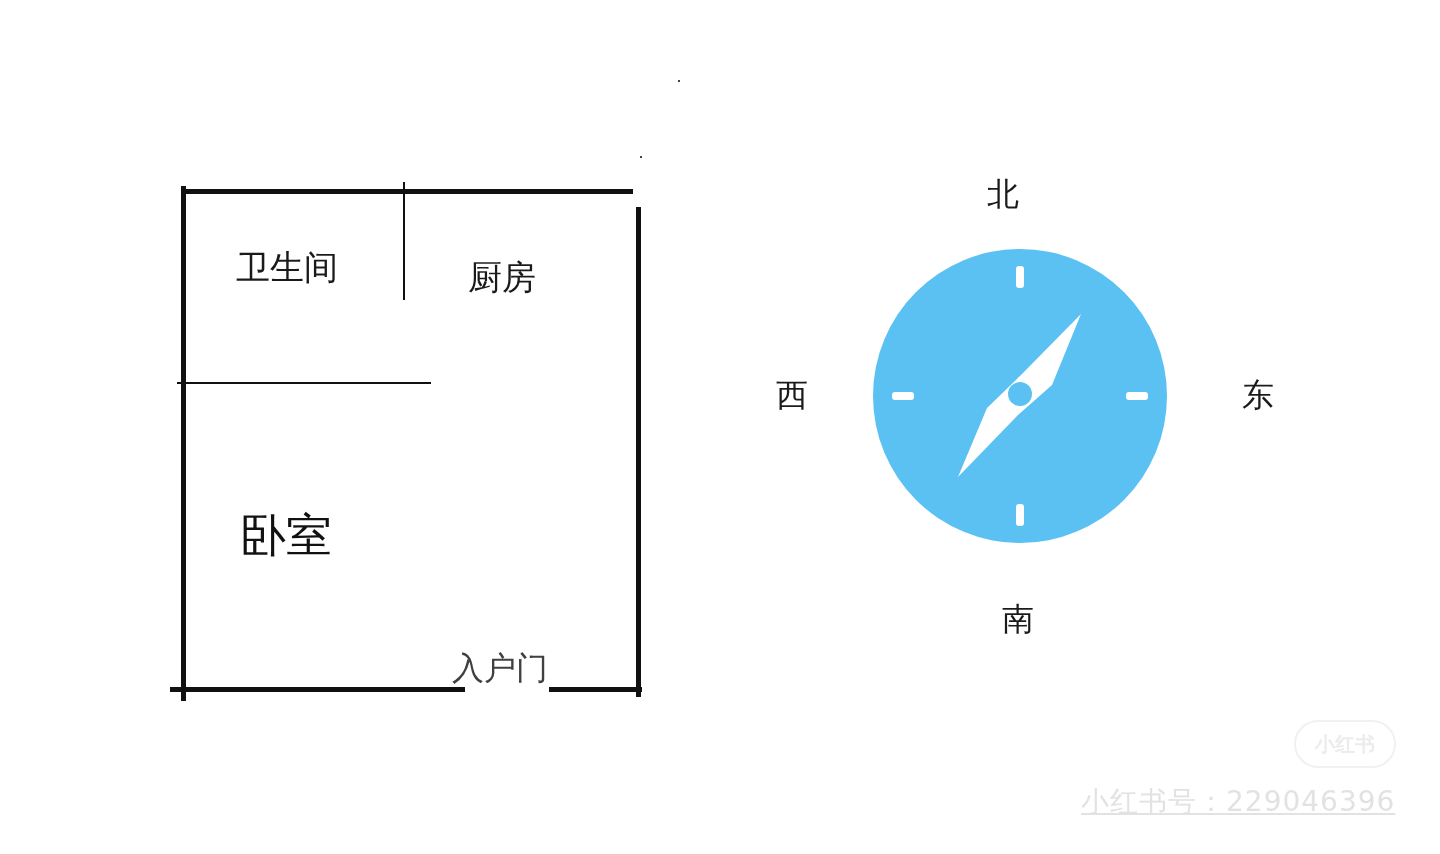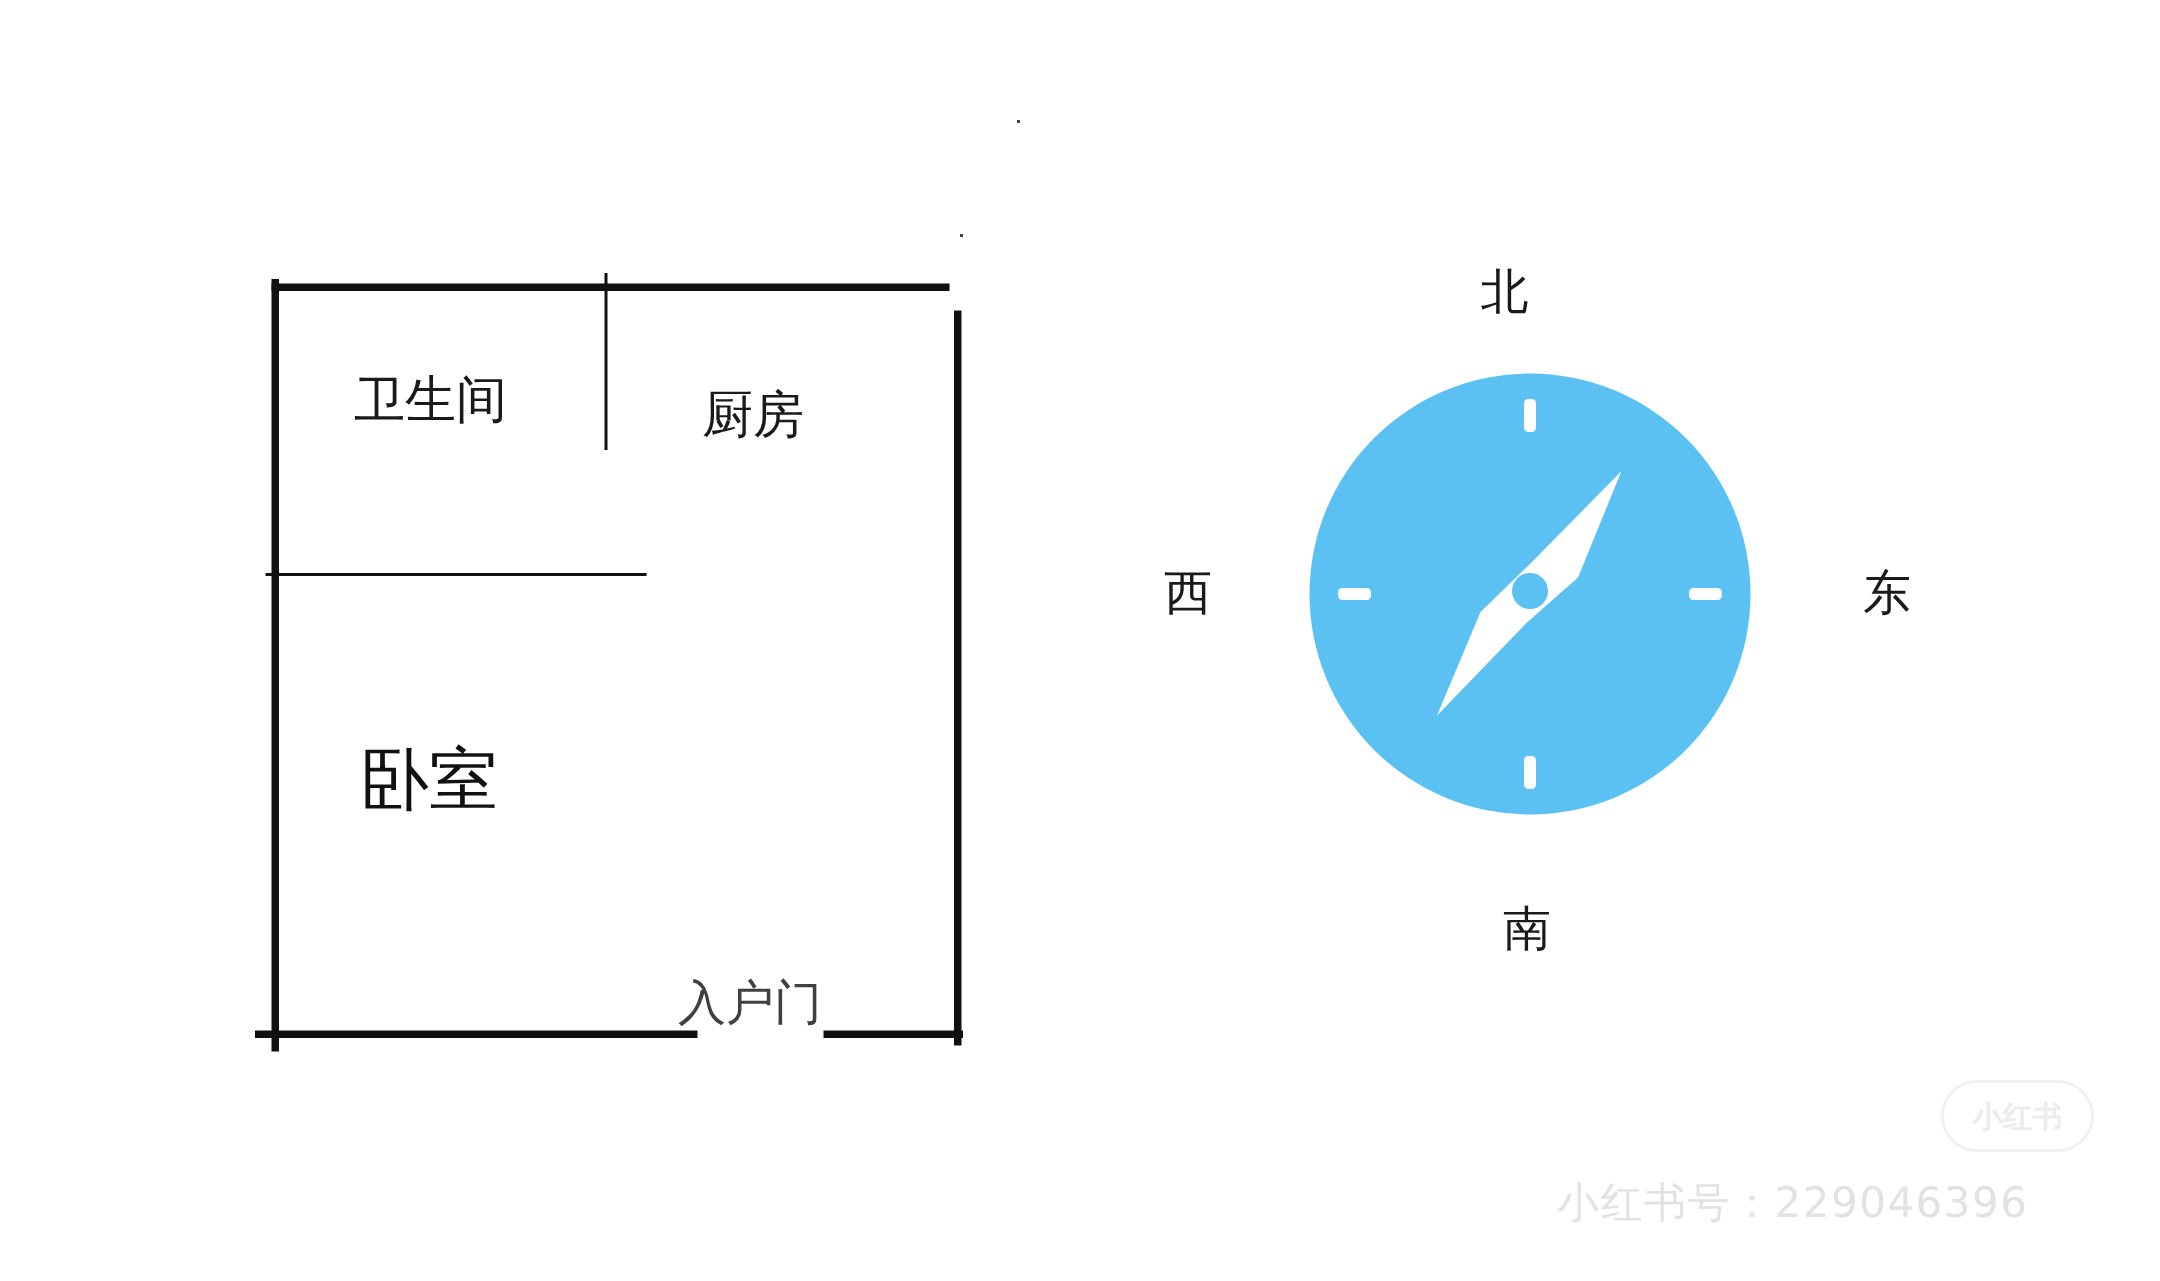--- a/index.html
+++ b/index.html
@@ -30,21 +30,21 @@
   <div class="wall" style="left:181px; top:186px; width:5px; height:515px;"></div>
   <div class="wall" style="left:636px; top:207px; width:5px; height:490px;"></div>
   <div class="wall" style="left:170px; top:687px; width:295px; height:5px;"></div>
   <div class="wall" style="left:549px; top:687px; width:93px; height:5px;"></div>
 
   <div class="wall" style="left:403px; top:182px; width:2px; height:118px;"></div>
   <div class="wall" style="left:177px; top:382px; width:254px; height:2px;"></div>
 
   <span class="label room-label" style="left:236px; top:250px;">卫生间</span>
   <span class="label room-label" style="left:468px; top:260px;">厨房</span>
-  <span class="label big-label" style="left:240px; top:496px;">卧室</span>
+  <span class="label big-label" style="left:240px; top:512px;">卧室</span>
   <span class="label door-label" style="left:452px; top:652px;">入户门</span>
 </div>
 
 <div class="dot" style="left:678px; top:80px;"></div>
 <div class="dot" style="left:640px; top:156px;"></div>
 
 <div>
   <span class="label dir-label" style="left:987px; top:178px;">北</span>
   <span class="label dir-label" style="left:1002px; top:603px;">南</span>
   <span class="label dir-label" style="left:776px; top:379px;">西</span>
@@ -58,14 +58,14 @@
     <rect x="20" y="144" width="22" height="8" rx="3" fill="#ffffff"></rect>
     <rect x="254" y="144" width="22" height="8" rx="3" fill="#ffffff"></rect>
 
     <polygon points="209,66 180,137 146,167 86,229 115,160 150,126" fill="#ffffff"></polygon>
     <circle cx="148" cy="146" r="12" fill="#5bc1f3"></circle>
   </svg>
 </div>
 
 <div>
   <div class="wm-logo" style="left:1294px; top:720px; width:98px; height:44px;">小红书</div>
-  <span class="label watermark-id" style="left:1038px; top:788px;">小红书号：229046396</span>
+  <span class="label watermark-id" style="left:1081px; top:788px;text-decoration:underline;">小红书号：229046396</span>
 </div>
 
 </body></html>

